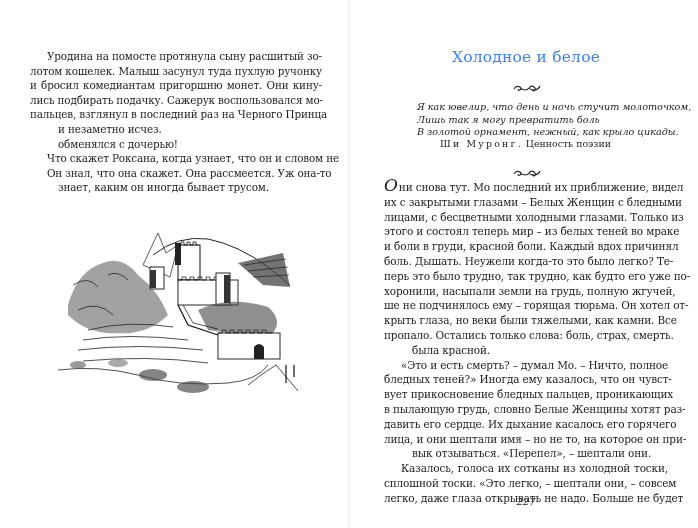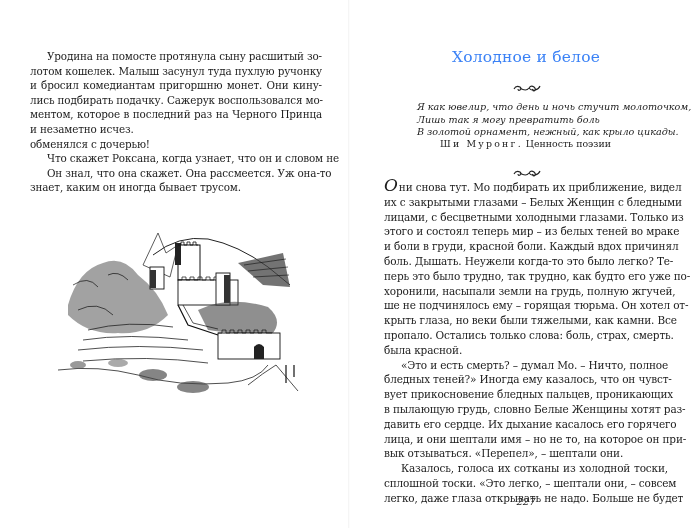--- a/index.html
+++ b/index.html
@@ -10,21 +10,21 @@
   .gutter { position: absolute; left: 348px; top: 0; width: 2px; height: 528px;
             background: linear-gradient(to right, #f2f2f2, #ffffff); }
 
   .text-block { position: absolute; font-size: 10.4px; line-height: 14.6px;
                 letter-spacing: -0.15px; text-align: justify; }
   .left-text { left: 30px; top: 49px; width: 292px; }
   .right-text { left: 384px; top: 180px; width: 284px; font-size: 10.5px; line-height: 14.8px; }
 
   .line { display: block; white-space: nowrap; text-align: justify; text-align-last: justify; height: 14.6px; }
   .right-text .line { height: 14.8px; }
-  .line.last { text-align-last: left; }
+  .line.last { text-align-last: left; margin-left: 28px; }
   .line.indent { padding-left: 17px; }
 
   .chapter-title { position: absolute; left: 384px; top: 48px; width: 284px; text-align: center;
                    font-size: 15.5px; letter-spacing: 0.2px; color: #3b82f6; }
   .ornament { position: absolute; left: 512px; width: 30px; height: 10px; }
   .ornament-top { top: 78px; }
   .ornament-bottom { top: 163px; }
 
   .epigraph { position: absolute; left: 417px; top: 101px; width: 250px;
               font-style: italic; font-size: 9.6px; line-height: 12.5px; color: #222; }
@@ -43,21 +43,21 @@
 </style>
 </head>
 <body>
 
 <div class="page page-left">
   <div class="text-block left-text">
     <span class="line indent">Уродина на помосте протянула сыну расшитый зо-</span>
     <span class="line">лотом кошелек. Малыш засунул туда пухлую ручонку</span>
     <span class="line">и бросил комедиантам пригоршню монет. Они кину-</span>
     <span class="line">лись подбирать подачку. Сажерук воспользовался мо-</span>
-    <span class="line">ментом, которое в последний раз на Черного Принца</span>
+    <span class="line">пальцев, взглянул в последний раз на Черного Принца</span>
     <span class="line last">и незаметно исчез.</span>
     <span class="line last">обменялся с дочерью!</span>
     <span class="line indent">Что скажет Роксана, когда узнает, что он и словом не</span>
     <span class="line indent">Он знал, что она скажет. Она рассмеется. Уж она-то</span>
     <span class="line last">знает, каким он иногда бывает трусом.</span>
   </div>
 
   <div class="illustration" aria-label="Ink drawing of a fortified castle on a hillside with winding paths, walls and trees">
     <svg width="250" height="185" viewBox="0 0 250 185" xmlns="http://www.w3.org/2000/svg">
 
@@ -128,21 +128,21 @@
   <span>Ценность поэзии</span>
 </div>
 
 <div class="ornament ornament-bottom">
   <svg width="30" height="10" viewBox="0 0 30 10" xmlns="http://www.w3.org/2000/svg">
     <path d="M2 6 Q4 2 8 4 Q10 6 8 7 Q6 8 6 6 M8 5 Q14 9 17 5 Q19 2 22 4 Q25 7 22 8 Q20 8 21 6 M17 5 Q19 8 23 7 Q27 6 28 3" fill="none" stroke="#222" stroke-width="1.1"></path>
   </svg>
 </div>
 
 <div class="text-block right-text">
-  <span class="line"><span class="drop-cap">О</span><span>ни снова тут. Мо подбирать их приближение, видел</span></span>
+  <span class="line"><span class="drop-cap">О</span><span>ни снова тут. Мо последний их приближение, видел</span></span>
   <span class="line">их с закрытыми глазами – Белых Женщин с бледными</span>
   <span class="line">лицами, с бесцветными холодными глазами. Только из</span>
   <span class="line">этого и состоял теперь мир – из белых теней во мраке</span>
   <span class="line">и боли в груди, красной боли. Каждый вдох причинял</span>
   <span class="line">боль. Дышать. Неужели когда-то это было легко? Те-</span>
   <span class="line">перь это было трудно, так трудно, как будто его уже по-</span>
   <span class="line">хоронили, насыпали земли на грудь, полную жгучей,</span>
   <span class="line">ше не подчинялось ему – горящая тюрьма. Он хотел от-</span>
   <span class="line">крыть глаза, но веки были тяжелыми, как камни. Все</span>
   <span class="line">пропало. Остались только слова: боль, страх, смерть.</span>

